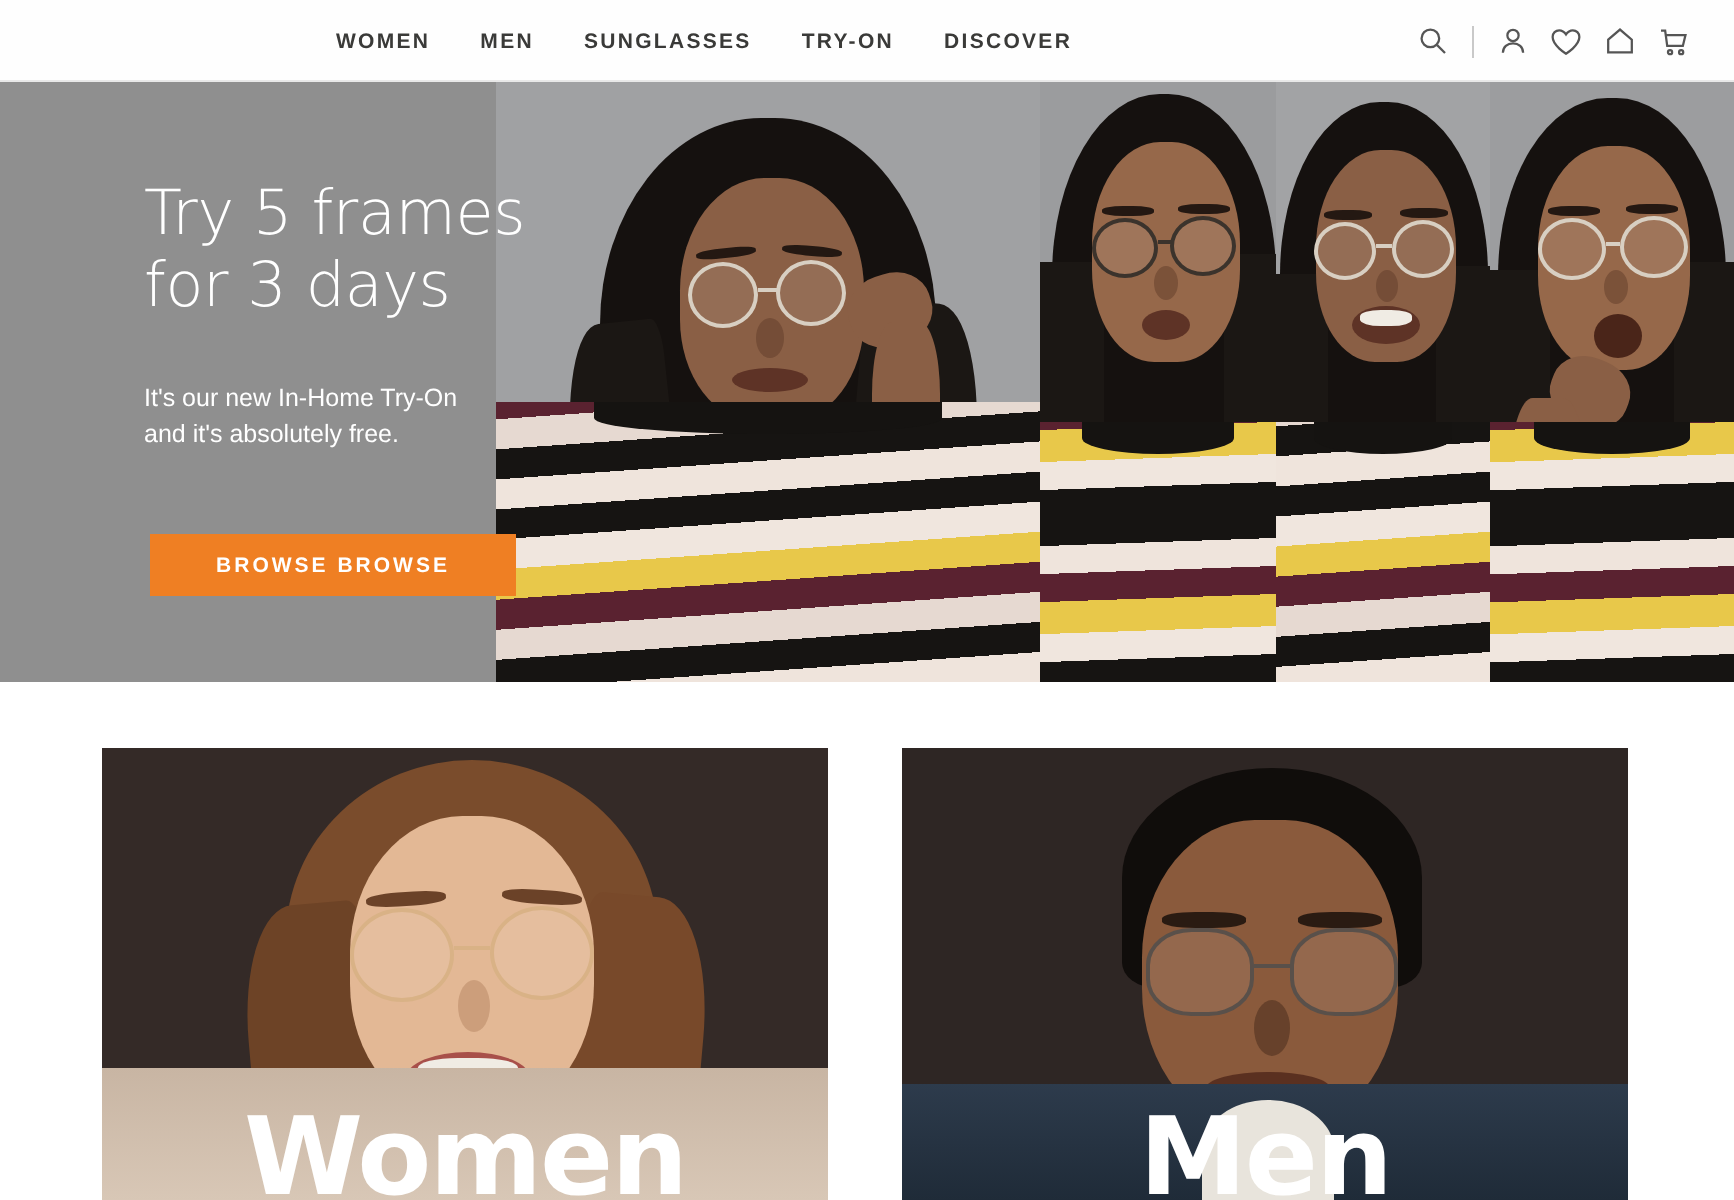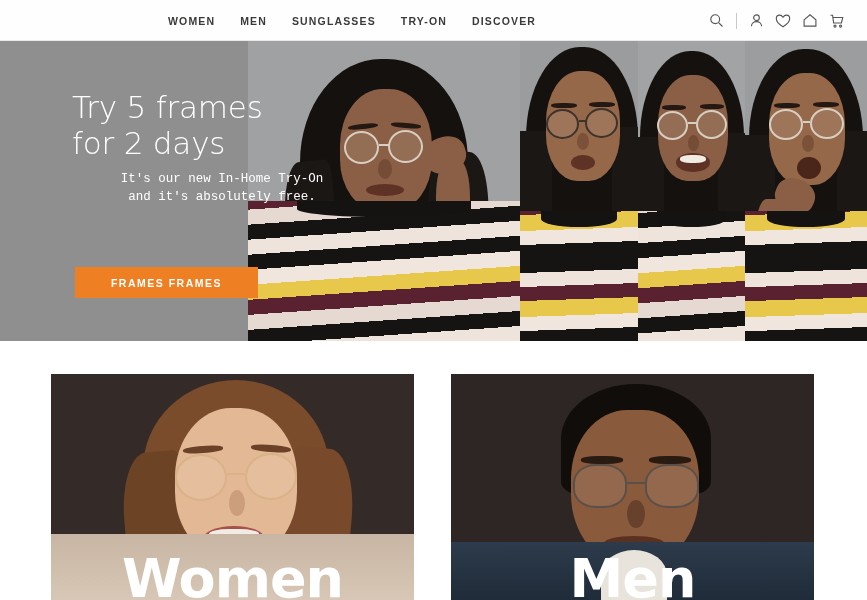--- a/index.html
+++ b/index.html
@@ -101,24 +101,23 @@
   .neckline{ position:absolute; top:0; left:18%; width:64%; height:16px;
              background:#151311; border-radius:0 0 60% 60%; }
 
   .hero-copy{ position:absolute; left:72px; top:48px; width:300px; }
   .hero-h1{
     font-family:"DejaVu Sans", sans-serif;
     font-weight:300; font-size:31px; line-height:1.17;
     color:#ffffff; letter-spacing:-0.2px; white-space:pre-line;
   }
   .hero-sub{
-    margin-top:8px; font-size:12.5px; line-height:1.45; color:#ffffff;
-    font-weight:400; font-family:Liberation Mono, monospace;
+    margin-top:28px; font-size:12.5px; line-height:1.45; color:#ffffff;
+    font-weight:400; font-family:Liberation Sans, sans-serif;
     white-space:pre-line;
-    text-align:center;
   }
   .hero-btn{
     position:absolute; left:75px; top:226px; width:183px; height:31px;
     background:#ef7f23; border:none; cursor:pointer;
     color:#fff; font-size:10.5px; font-weight:700; letter-spacing:1.5px;
     font-family:"Liberation Sans", sans-serif;
   }
 
   
   .cards{ position:absolute; left:0; top:341px; width:867px; height:259px;
@@ -257,26 +256,26 @@
       <div class="arm" style="left:30px; top:138px; width:40px; height:34px; border-radius:45%; transform:rotate(22deg);"></div>
       <div class="arm" style="left:10px; top:158px; width:38px; height:130px; border-radius:30%;"></div>
       <div class="sweater s2">
           <div class="neckline"></div>
         </div>
     </div>
   </div>
 
   <div class="hero-copy">
     <h1 class="hero-h1">Try 5 frames
-for 2 days</h1>
+for 3 days</h1>
     <p class="hero-sub">It's our new In-Home Try-On
 and it's absolutely free.</p>
   </div>
 
-  <button class="hero-btn">FRAMES FRAMES</button>
+  <button class="hero-btn">BROWSE BROWSE</button>
 </section>
 
 <section class="cards">
 
   <div class="card women">
 
     <div class="hair" style="left:92px; top:6px; width:186px; height:178px; background:#7a4c2c; border-radius:52% 52% 30% 30%;"></div>
     <div class="hair2" style="left:74px; top:78px; width:62px; height:150px; background:#6d4326; border-radius:44% 12% 0 0; transform:rotate(-5deg);"></div>
     <div class="hair2" style="left:236px; top:74px; width:64px; height:154px; background:#78492a; border-radius:12% 44% 0 0; transform:rotate(5deg);"></div>
     <div class="face" style="left:124px; top:34px; width:122px; height:150px; background:#e3b895; border-radius:46% 46% 44% 44%;"></div>

